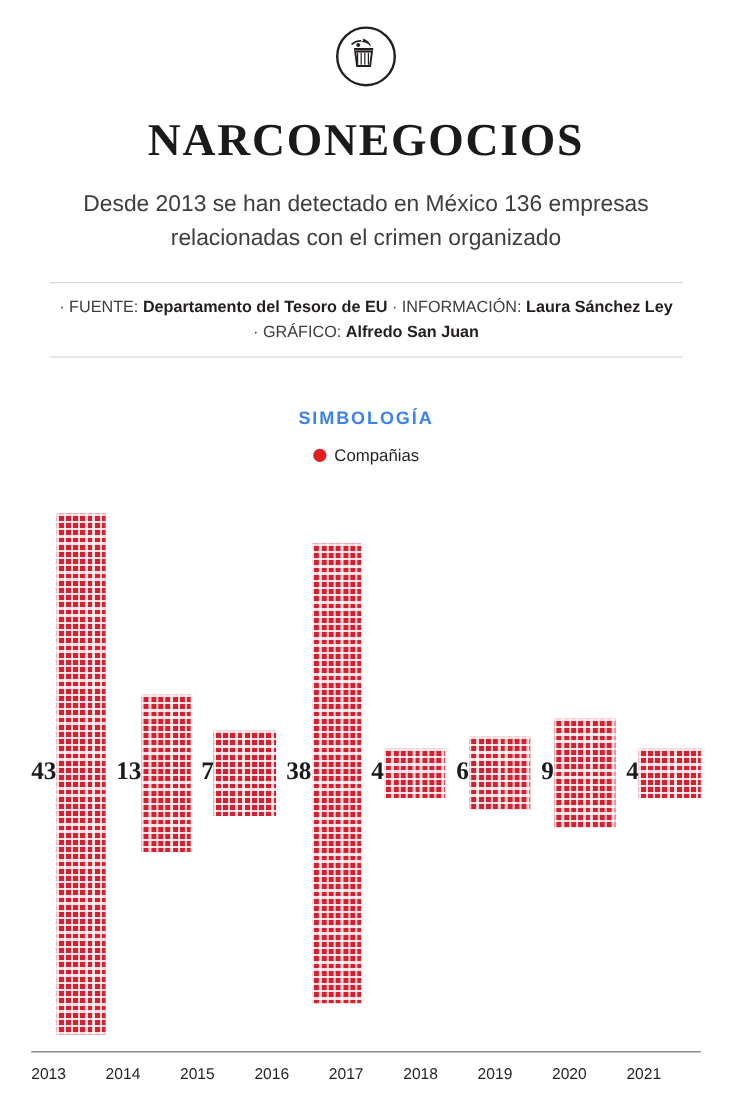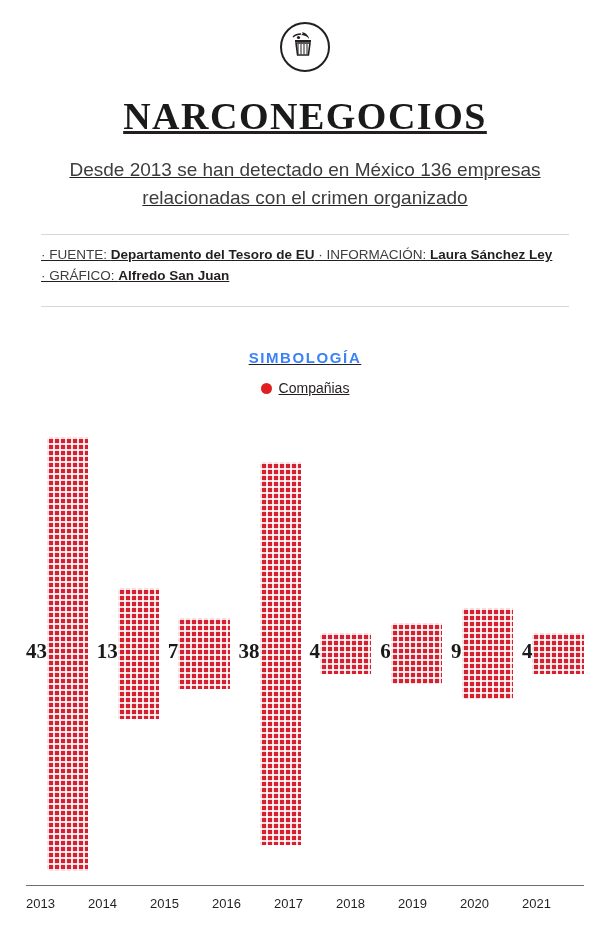--- a/index.html
+++ b/index.html
@@ -12,21 +12,20 @@
     background: #ffffff;
     font-family: "Liberation Sans", sans-serif;
     color: #231f20;
     overflow: hidden;
   }
   .page {
     position: relative;
     width: 610px;
     height: 925px;
     box-sizing: border-box;
-    text-decoration: underline;
   }
 
   
   .logo-wrap {
     width: 100%;
     text-align: center;
     padding-top: 22px;
   }
   .logo {
     display: inline-block;
@@ -56,21 +55,22 @@
     margin: 18px auto 0 auto;
     width: 520px;
     font-weight: 400;
   }
 
   .credits {
     margin: 22px auto 0 auto;
     width: 528px;
     border-top: 1px solid #d8d8d8;
     border-bottom: 1px solid #d8d8d8;
-    padding: 9px 0 20px 0;
+    padding: 9px 0 10px 0;
+    text-align: center;
     font-size: 13.5px;
     line-height: 21px;
     color: #3d3d3d;
   }
   .credits .lbl { font-weight: 400; }
   .credits .val { font-weight: bold; color: #231f20; }
 
   
   .legend-title {
     text-align: center;

